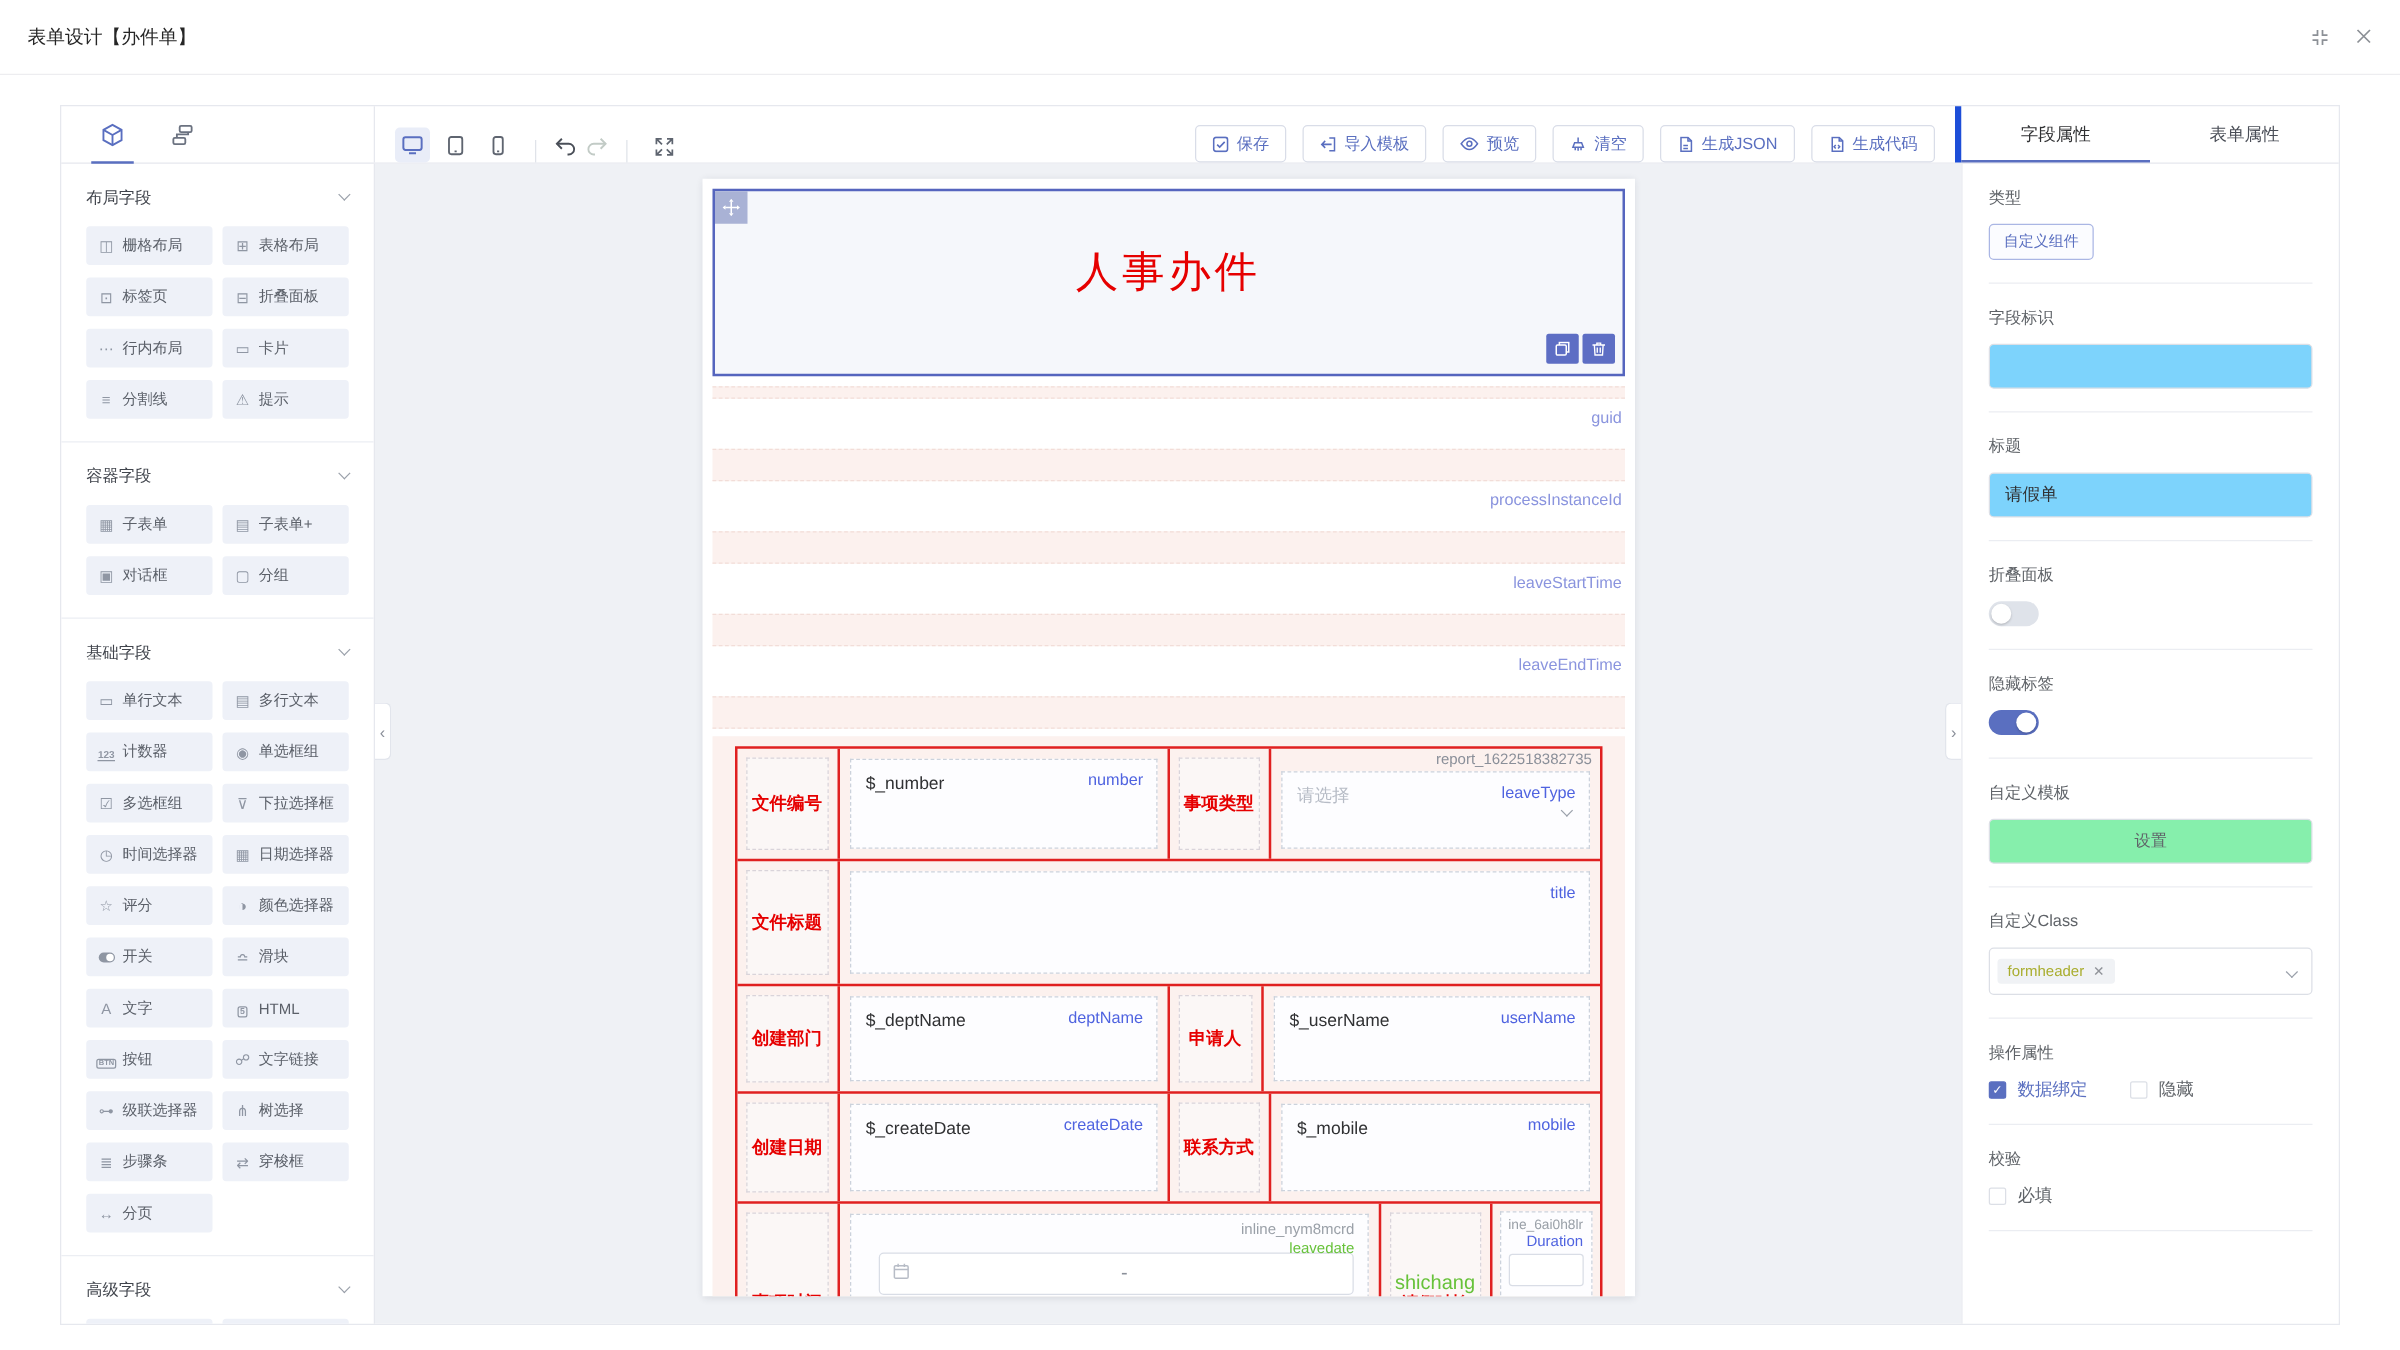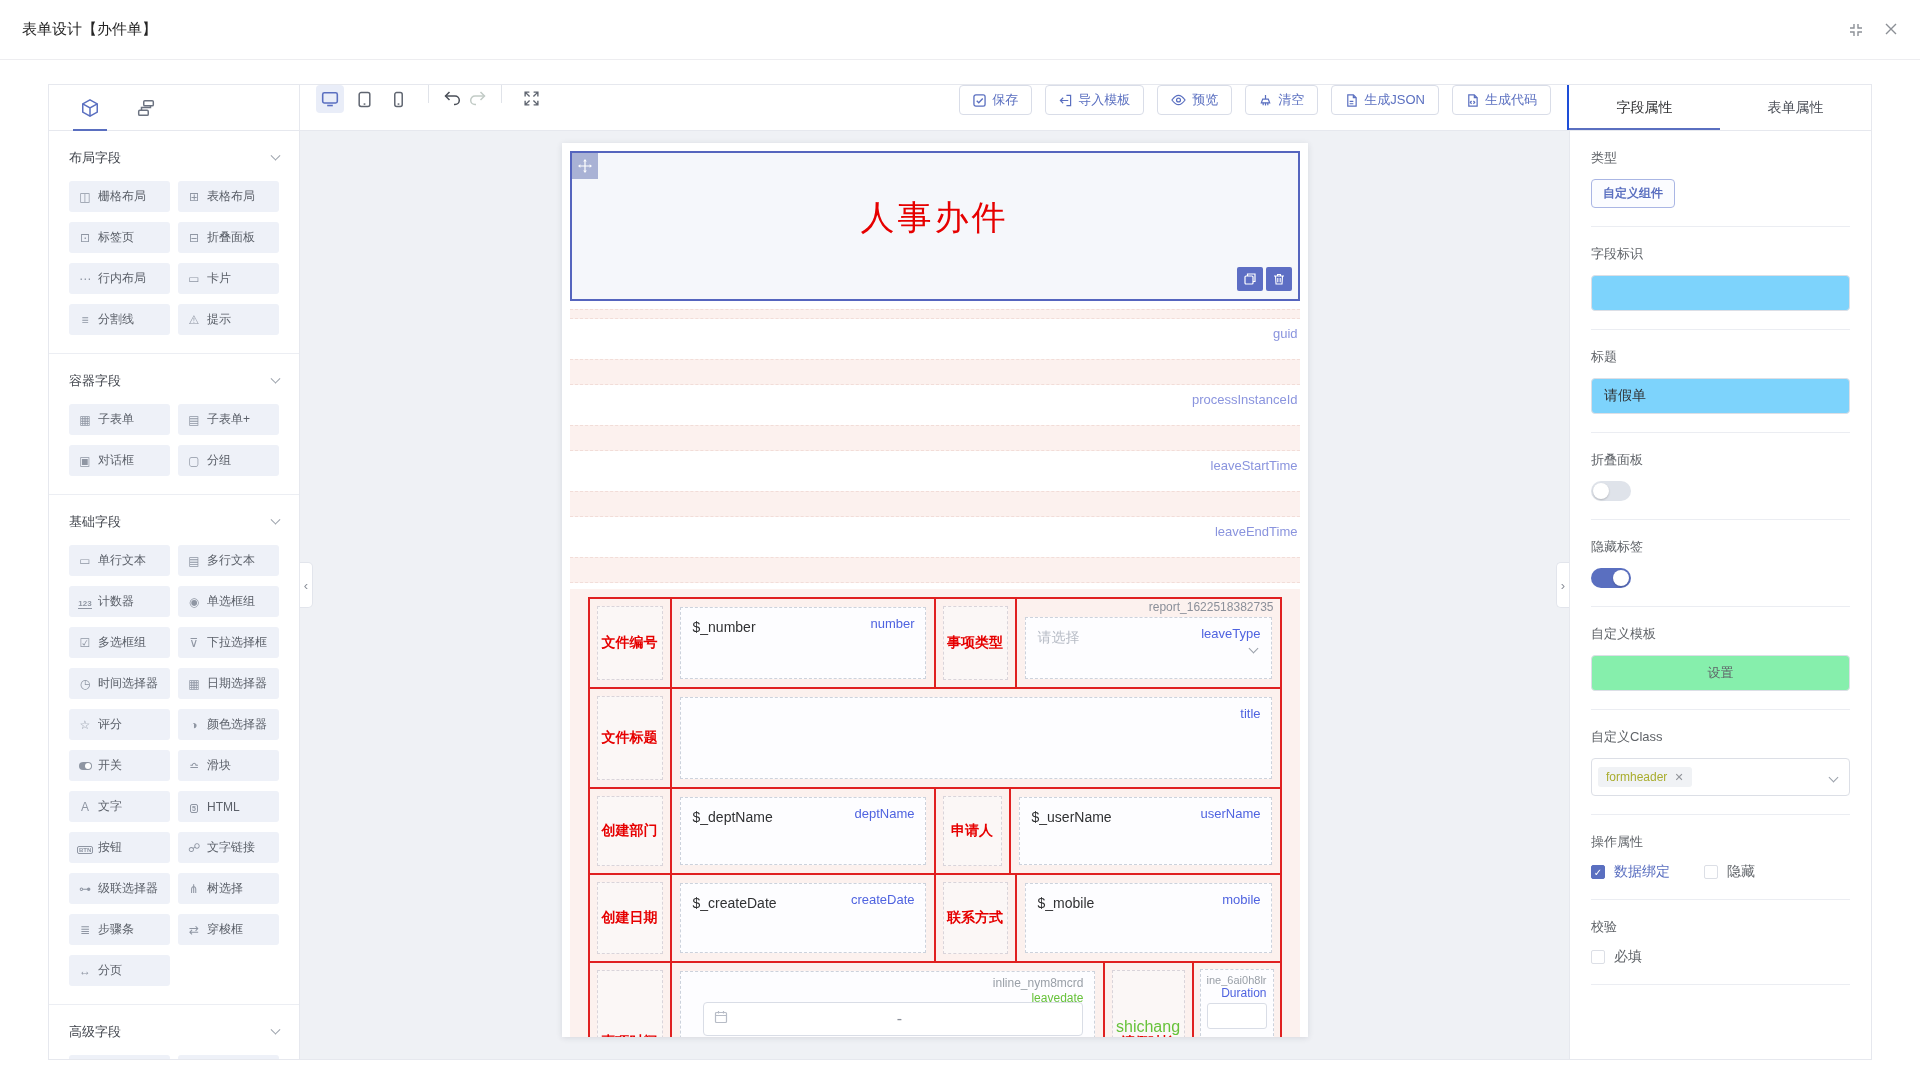--- a/index.html
+++ b/index.html
@@ -9,21 +9,21 @@
   #titlebar { position:absolute; left:0; top:0; width:1920px; height:60px; border-bottom:1px solid #ededf0; display:flex; align-items:center; padding:0 22px; }
   #titlebar .wtitle { font-size:15px; color:#262626; }
   #titlebar .wicons { margin-left:auto; display:flex; gap:20px; color:#8c9096; }
   #titlebar .wicons svg { display:block; cursor:pointer; }
 
   
   #designer { position:absolute; left:48px; top:84px; width:1824px; height:976px; border:1px solid #e6e8ee; display:flex; flex-direction:column; background:#fff; }
   #dheader { height:46px; flex:none; display:flex; border-bottom:1px solid #e6e8ee; }
   .lt { width:251px; flex:none; border-right:1px solid #e6e8ee; position:relative; display:flex; align-items:center; padding-left:28px; gap:30px; }
   .lt .underline { position:absolute; left:24px; bottom:-1px; width:34px; height:2px; background:#5a6fc0; }
-  .ct { flex:1; display:flex; align-items:flex-start; padding:0 16px; border-right:2px solid #1d4ed8; min-width:0; }
+  .ct { flex:1; display:flex; align-items:flex-end; padding:0 16px; border-right:5px solid #1d4ed8; min-width:0; }
   .devbtn { width:28px; height:28px; border-radius:4px; display:flex; align-items:center; justify-content:center; color:#5f6570; cursor:pointer; margin-right:6px; }
   .devbtn.active { background:#e9edf8; color:#5a6fc0; }
   .sep { width:1px; height:18px; background:#e0e3e9; margin:0 10px; }
   .tbi { display:flex; align-items:center; justify-content:center; width:26px; height:26px; cursor:pointer; }
   .undo { color:#4a4f58; } .redo { color:#c2cbc6; } .expand { color:#5f6570; margin-left:6px; }
   .actions { margin-left:auto; display:flex; gap:13px; }
   .abtn { height:30px; padding:0 13px; border:1px solid #d9dde8; border-radius:4px; background:#fff; color:#5a6fc0; font-size:13px; display:flex; align-items:center; gap:6px; cursor:pointer; white-space:nowrap; }
   .rt { width:302px; flex:none; display:flex; }
   .rtab { flex:1; text-align:center; line-height:44px; font-size:14px; color:#4a4e57; cursor:pointer; }
   .rtab.active { color:#303133; border-bottom:2px solid #5a6fc0; }
@@ -82,21 +82,21 @@
   .datebox .dash { flex:1; text-align:center; color:#8a8f99; }
   .overlay-green { position:absolute; top:calc(50% - 24px); left:50%; transform:translateX(-50%); color:#67c23a; font-size:16px; font-weight:normal; }
   .smallfld { font-size:11px; text-align:right; }
   .minibox { height:26px; border:1px solid #d9dde6; border-radius:3px; background:#fff; margin-top:3px; }
 
   
   #props { width:302px; flex:none; border-left:1px solid #e6e8ee; overflow:hidden; padding:18px 21px; }
   .pg { padding-bottom:18px; border-bottom:1px solid #ebedf2; margin-bottom:18px; }
   .plabel { font-size:13px; color:#5f6368; margin-bottom:12px; display:block; }
   .pinput { width:100%; height:36px; border:1px solid #dcdfe6; border-radius:4px; padding:0 12px; font-size:14px; color:#303133; background:#7dd3fc; font-family:inherit; }
-  .ptag { display:inline-block; border:1px solid #aab6e4; color:#5a6fc0; background:#fbfcff; border-radius:4px; padding:5px 11px; font-size:12px;font-weight:bold; }
+  .ptag { display:inline-block; border:1px solid #aab6e4; color:#5a6fc0; background:#fbfcff; border-radius:4px; padding:5px 11px; font-size:12px; }
   .tog { width:40px; height:20px; border-radius:10px; background:#dfe3ea; position:relative; cursor:pointer; }
   .tog i { position:absolute; width:16px; height:16px; border-radius:50%; background:#fff; top:2px; left:2px; box-shadow:0 1px 2px rgba(0,0,0,.2); }
   .tog.on { background:#5a6fc0; }
   .tog.on i { left:22px; }
   .pbtn { width:100%; height:36px; border:1px solid #dcdfe6; border-radius:4px; background:#86efac; color:#5f6368; font-size:13px; display:flex; align-items:center; justify-content:center; cursor:pointer; }
   .psel { width:100%; min-height:38px; border:1px solid #dcdfe6; border-radius:4px; display:flex; align-items:center; padding:0 28px 0 6px; position:relative; cursor:pointer; }
   .cls-tag { background:#f0f2f5; border-radius:3px; padding:3px 8px; font-size:12px; color:#a9ad2e; display:flex; align-items:center; gap:7px; }
   .cls-x { color:#909399; font-size:11px; cursor:pointer; }
   .psel .chev { position:absolute; right:12px; top:15px; }
   .cbline { display:flex; gap:34px; }

